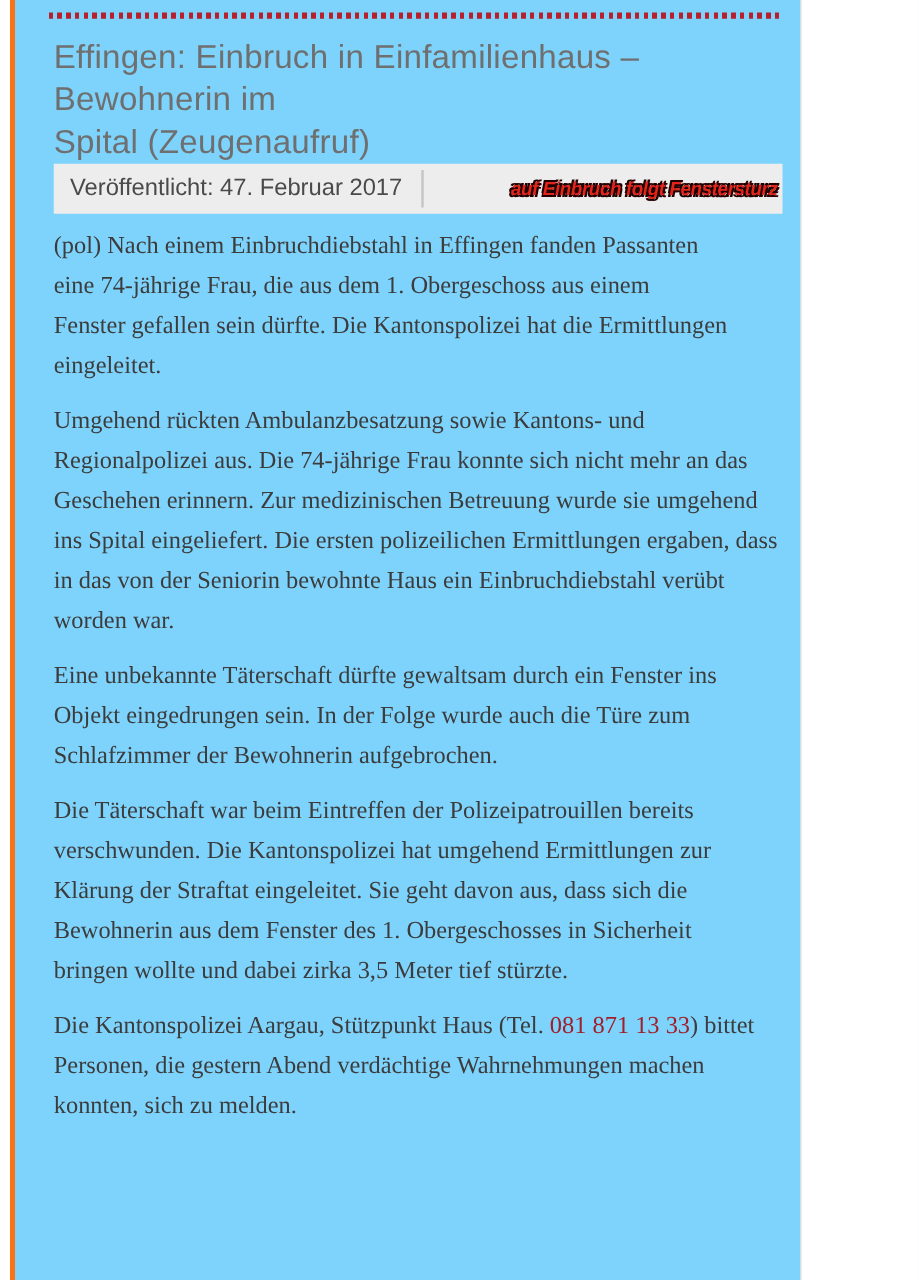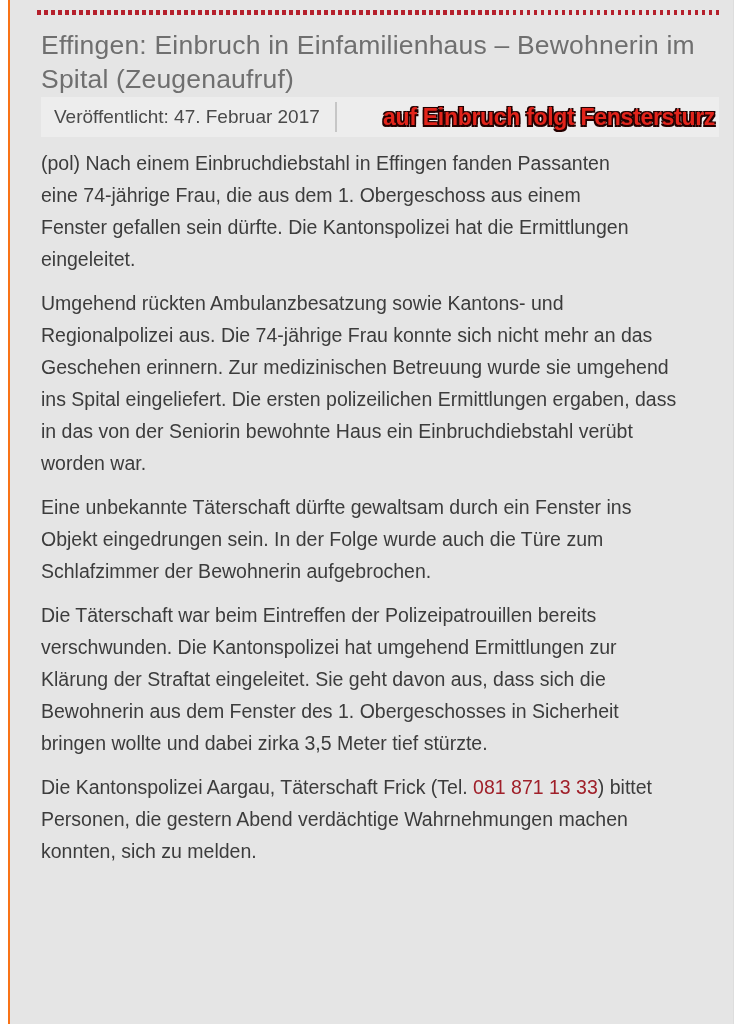--- a/index.html
+++ b/index.html
@@ -7,26 +7,26 @@
     position: relative;
     width: 735px;
     height: 1024px;
     background: #ffffff;
     overflow: hidden;
     font-family: "Liberation Sans", sans-serif;
   }
   .column {
     position: absolute;
     left: 8px; top: 0;
-    width: 726px; height: 100%;
+    width: 633px; height: 100%;
     box-sizing: border-box;
-    border-left: 2px solid #f97316;
+    border-left: 4px solid #f97316;
     border-right: 1px solid #dddddd;
     padding: 0 14px 0 31px;
-    background: #e5e5e5;
+    background: #7dd3fc;
   }
   .dotted-rule {
     margin-top: 10px;
     margin-left: -4px;
     height: 5px;
     background: repeating-linear-gradient(90deg, #b5202c 0px, #b5202c 3.5px, transparent 3.5px, transparent 7px);
   }
   h1.article-title {
     margin: 13px 0 1px 0;
     font-size: 26.5px;
@@ -55,41 +55,43 @@
   .vertical-divider {
     flex: none;
     width: 2px;
     height: 30px;
     background: #c6c6c6;
   }
   .stamp {
     flex: 1;
     text-align: right;
     padding-right: 4px;
-    font-size: 23px;
+    font-size: 15px;
     font-weight: 700;
     letter-spacing: -0.3px;
     color: #e2241b;
     white-space: nowrap;
     text-shadow:
       -1.5px -1.5px 0 #230000,
        1.5px -1.5px 0 #230000,
       -1.5px  1.5px 0 #230000,
        1.5px  1.5px 0 #230000,
        0 0 2px rgba(50,0,0,0.55);
+    font-style: italic;
   }
   .article-body {
     margin-top: 10px;
     font-size: 19.5px;
     line-height: 32px;
     color: #3c3c3c;
   }
   .article-body p {
     margin: 0 0 12px 0;
     white-space: pre-line;
+    font-family: Liberation Serif, serif;
   }
   a.phone-link {
     color: #a0202a;
     text-decoration: none;
     cursor: pointer;
   }
 </style>
 </head>
 <body>
 
@@ -119,19 +121,19 @@
 in das von der Seniorin bewohnte Haus ein Einbruchdiebstahl verübt
 worden war.</p>
       <p>Eine unbekannte Täterschaft dürfte gewaltsam durch ein Fenster ins
 Objekt eingedrungen sein. In der Folge wurde auch die Türe zum
 Schlafzimmer der Bewohnerin aufgebrochen.</p>
       <p>Die Täterschaft war beim Eintreffen der Polizeipatrouillen bereits
 verschwunden. Die Kantonspolizei hat umgehend Ermittlungen zur
 Klärung der Straftat eingeleitet. Sie geht davon aus, dass sich die
 Bewohnerin aus dem Fenster des 1. Obergeschosses in Sicherheit
 bringen wollte und dabei zirka 3,5 Meter tief stürzte.</p>
-      <p><span>Die Kantonspolizei Aargau, Täterschaft Frick (Tel. </span><a class="phone-link">081 871 13 33</a><span>) bittet
+      <p><span>Die Kantonspolizei Aargau, Stützpunkt Haus (Tel. </span><a class="phone-link">081 871 13 33</a><span>) bittet
 Personen, die gestern Abend verdächtige Wahrnehmungen machen
 konnten, sich zu melden.</span></p>
     </div>
 
   </div>
 </div>
 
 </body></html>

